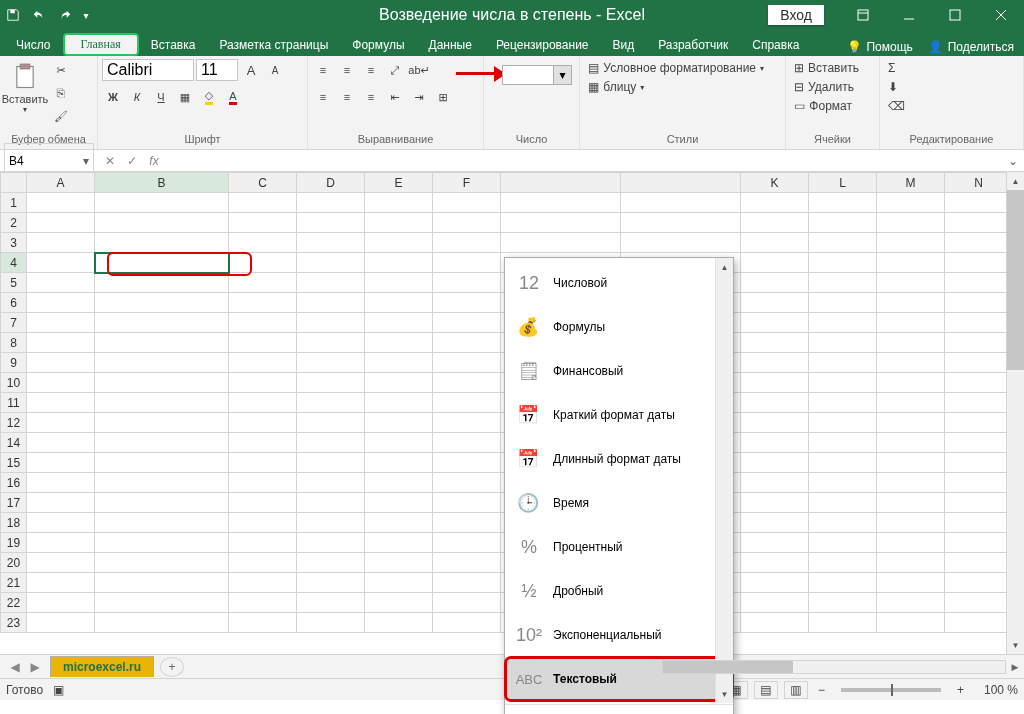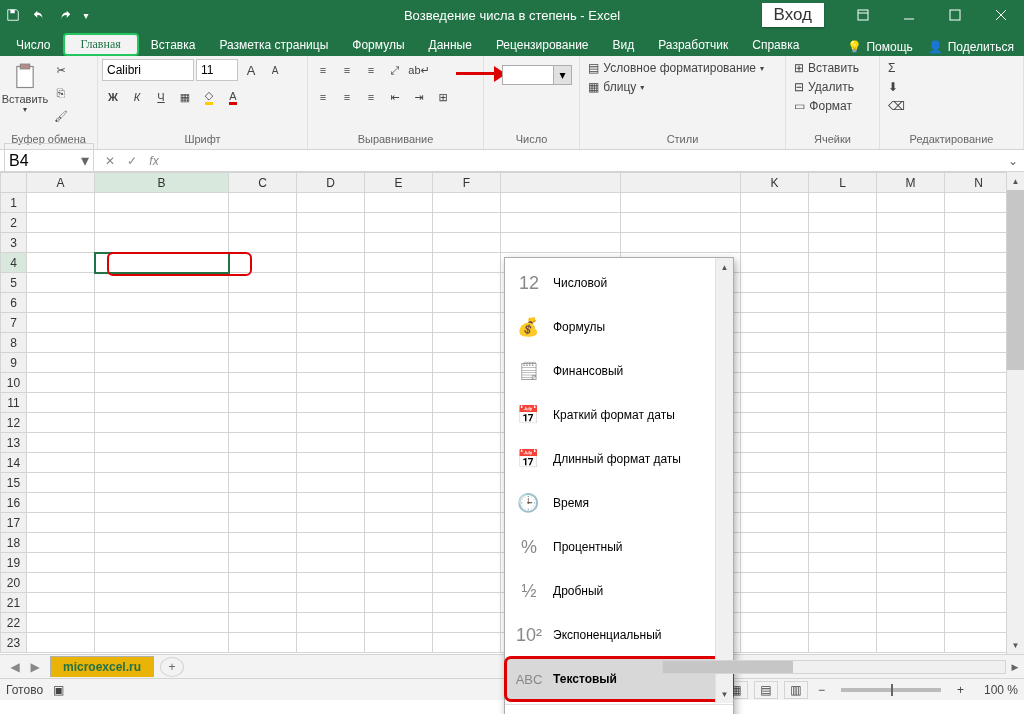--- a/index.html
+++ b/index.html
@@ -2,23 +2,23 @@
 <html><head>
 <meta charset="utf-8">
 <style>
 * { box-sizing: border-box; margin: 0; padding: 0; font-family: 'Segoe UI', Tahoma, sans-serif; }
 body { width: 1024px; height: 714px; background: #fff; overflow: hidden; font-size: 12px; position: relative; }
 
 
 .titlebar { height: 30px; background: #217346; display: flex; align-items: center; color: #fff; position: relative; }
 .qa-btn { width: 26px; height: 30px; display: flex; align-items: center; justify-content: center; cursor: pointer; }
 .qa-btn svg { width: 14px; height: 14px; fill: #fff; }
-.title-center { position: absolute; left: 0; right: 0; text-align: center; pointer-events: none; font-size: 13px; }
+.title-center { position: absolute; left: 0; right: 0; text-align: center; pointer-events: none; font-size: 16px; }
 .title-right { margin-left: auto; display: flex; align-items: center; }
-.login-btn { background: #fff; color: #333; padding: 2px 12px; font-size: 17px; margin-right: 16px; box-shadow: 0 1px 2px rgba(0,0,0,.3); cursor: pointer; }
+.login-btn { background: #fff; color: #333; padding: 2px 12px; font-size: 14px; margin-right: 16px; box-shadow: 0 1px 2px rgba(0,0,0,.3); cursor: pointer; }
 .win-btn { width: 46px; height: 30px; display: flex; align-items: center; justify-content: center; cursor: pointer; }
 .win-btn svg { width: 12px; height: 12px; stroke: #fff; stroke-width: 1; fill: none; }
 
 
 .tabs { height: 26px; background: #217346; display: flex; align-items: flex-end; color: #fff; font-size: 12px; padding: 0 4px; position: relative; }
 .tab { padding: 4px 12px; cursor: pointer; }
 .tab.active { background: #f3f3f3; color: #217346; }
 .tab.highlighted { border: 2px solid #22c55e; border-radius: 4px; padding: 2px 16px; font-family: Liberation Serif, serif; }
 .help-items { margin-left: auto; display: flex; align-items: center; gap: 4px; }
 .help-item { display: flex; align-items: center; gap: 4px; padding: 2px 6px; cursor: pointer; }
@@ -26,35 +26,35 @@
 
 .ribbon { height: 94px; background: #f3f3f3; border-bottom: 1px solid #d4d4d4; display: flex; font-size: 11px; color: #444; }
 .group { border-right: 1px solid #e1e1e1; display: flex; flex-direction: column; padding: 3px 4px 0; }
 .group-label { text-align: center; font-size: 11px; color: #666; padding: 2px 0 4px; margin-top: auto; }
 .group-body { flex: 1; display: flex; gap: 4px; }
 .vstack { display: flex; flex-direction: column; gap: 1px; }
 .hstack { display: flex; gap: 2px; }
 .btn-s { width: 22px; height: 22px; display: flex; align-items: center; justify-content: center; border: 1px solid transparent; cursor: pointer; }
 .btn-txt { padding: 2px 4px; display: flex; align-items: center; gap: 4px; cursor: pointer; font-size: 12px; }
 .paste-big { width: 42px; display: flex; flex-direction: column; align-items: center; padding-top: 2px; cursor: pointer; }
-.select-font, .select-size { height: 22px; border: 1px solid #c6c6c6; background: #fff; font-size: 12px; padding: 0 4px; }
+.select-font, .select-size { height: 22px; border: 1px solid #c6c6c6; background: #fff; font-size: 16px; padding: 0 4px; }
 .select-font { width: 92px; }
 .select-size { width: 42px; }
 .ribbon-icon { width: 16px; height: 16px; }
 
 
 .fmt-arrow { position: absolute; left: 456px; top: 69px; pointer-events: none; }
 .fmt-arrow::before { content: ''; position: absolute; width: 40px; height: 3px; background: #d00; left: 0; top: 3px; }
 .fmt-arrow::after { content: ''; position: absolute; left: 38px; top: -3px; border: 8px solid transparent; border-left: 12px solid #d00; }
 .fmt-dropdown { position: absolute; left: 502px; top: 65px; width: 70px; height: 20px; background: #fff; border: 1px solid #adadad; display: flex; }
 .fmt-dropdown .dd { width: 18px; border-left: 1px solid #adadad; background: #e1e1e1; display: flex; align-items: center; justify-content: center; }
 
 
 .fx-bar { height: 22px; border-bottom: 1px solid #d4d4d4; display: flex; align-items: center; background: #fff; }
-.namebox { width: 90px; border: 1px solid #d4d4d4; height: 18px; padding: 17px 4px; font-size: 16px; display: flex; align-items: center; margin-left: 4px; }
+.namebox { width: 90px; border: 1px solid #d4d4d4; height: 18px; padding: 17px 4px; font-size: 12px; display: flex; align-items: center; margin-left: 4px; }
 .namebox .dd { margin-left: auto; color: #666; }
 .fx-btns { display: flex; gap: 2px; margin: 0 6px; }
 .fx-icon { width: 20px; height: 18px; display: flex; align-items: center; justify-content: center; color: #888; font-size: 12px; cursor: pointer; }
 .fbar-expand { margin-left: auto; width: 22px; text-align: center; color: #666; cursor: pointer; }
 
 
 .sheet-wrap { position: relative; height: 482px; background: #fff; }
 .sheet { border-collapse: collapse; font-size: 12px; }
 .sheet td, .sheet th { border: 1px solid #d4d4d4; height: 20px; padding: 0; }
 .sheet th { background: #f0f0f0; font-weight: normal; color: #333; }
@@ -525,36 +525,20 @@
           <td></td>
           <td></td>
           <td></td>
           <td></td>
           <td></td>
           <td></td>
           <td></td>
           <td></td>
         </tr>
         <tr>
-          <th class="col-rh">13</th>
-          <td></td>
-          <td></td>
-          <td></td>
-          <td></td>
-          <td></td>
-          <td></td>
-          <td></td>
-          <td></td>
-          <td></td>
-          <td></td>
-          <td></td>
-          <td></td>
-          <td></td>
-        </tr>
-        <tr>
           <th class="col-rh">14</th>
           <td></td>
           <td></td>
           <td></td>
           <td></td>
           <td></td>
           <td></td>
           <td></td>
           <td></td>
           <td></td>

